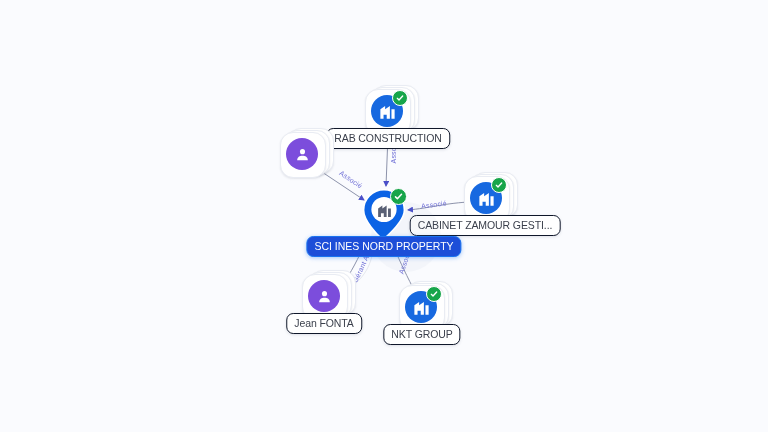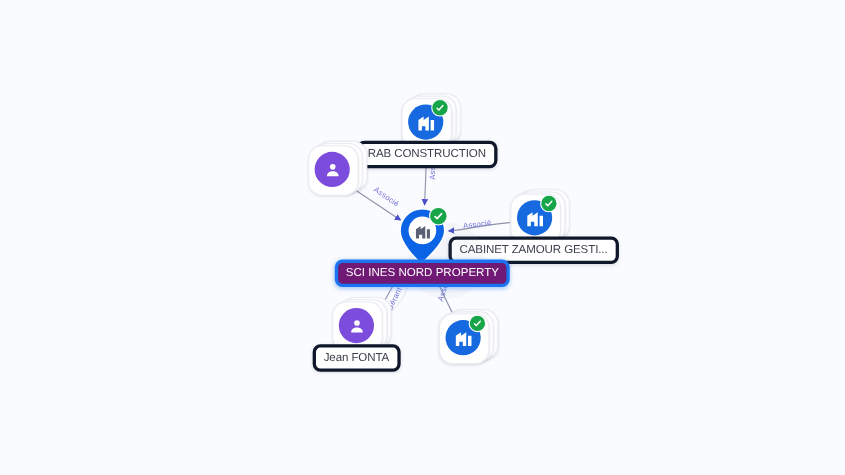--- a/index.html
+++ b/index.html
@@ -80,30 +80,30 @@
     width:70px;height:70px;border-radius:50%;
     background:rgba(120,140,190,.055);
   }
 
   
   .label{
     position:absolute;
     transform:translateX(-50%);
     white-space:nowrap;
     background:#ffffff;
-    border:3px solid #0f172a;
+    border:1px solid #0f172a;
     border-radius:7px;
     padding:3px 7px 4px 7px;
     font-size:10.5px;
     color:#3a3f4b;
     box-shadow:0 1px 3px rgba(40,50,80,.13);
     letter-spacing:-.1px;
   }
   .label.selected{
-    background:#701a75;
+    background:#1d4ed8;
     border-color:#1a73f0;
     color:#ffffff;
     font-size:10.5px;
     box-shadow:0 1px 4px rgba(26,115,240,.38);
     letter-spacing:0px;
   }
   .edge-label{
     position:absolute;
     font-size:7px;
     color:#6f6fd6;
@@ -224,20 +224,21 @@
             <path d="M3 21V9l6-4v4l6-4v16h-4v-5h-4v5H3zm14 0V9h4v12h-4z"></path>
           </svg>
       </div>
       <div class="badge">
         <svg width="8" height="8" viewBox="0 0 24 24" fill="none" stroke="#ffffff" stroke-width="4" stroke-linecap="round" stroke-linejoin="round">
             <path d="M4 13l5 5L20 6"></path>
           </svg>
       </div>
     </div>
   </div>
+  <div class="label" style="left:422px;top:324px;">NKT GROUP</div>
 
   <div class="node" style="left:384px;top:212px;">
     <div class="halo"></div>
     <div class="pin-wrap">
       <svg class="pin" viewBox="0 0 44 52">
         <path d="M22 1.6C10.7 1.6 1.6 10.7 1.6 22c0 11 13.6 24.6 18.3 28.9.6.6 1.6.6 2.2 0C26.8 46.6 42.4 33 42.4 22 42.4 10.7 33.3 1.6 22 1.6z" fill="#0b63e5" stroke="#ffffff" stroke-width="1.6"></path>
         <circle cx="22" cy="21.5" r="12.6" fill="#ffffff"></circle>
       </svg>
       <div style="position:absolute;left:13px;top:13px;width:18px;height:18px;display:flex;align-items:center;justify-content:center;">
         <svg width="17" height="17" viewBox="0 0 24 24" fill="#596074">

